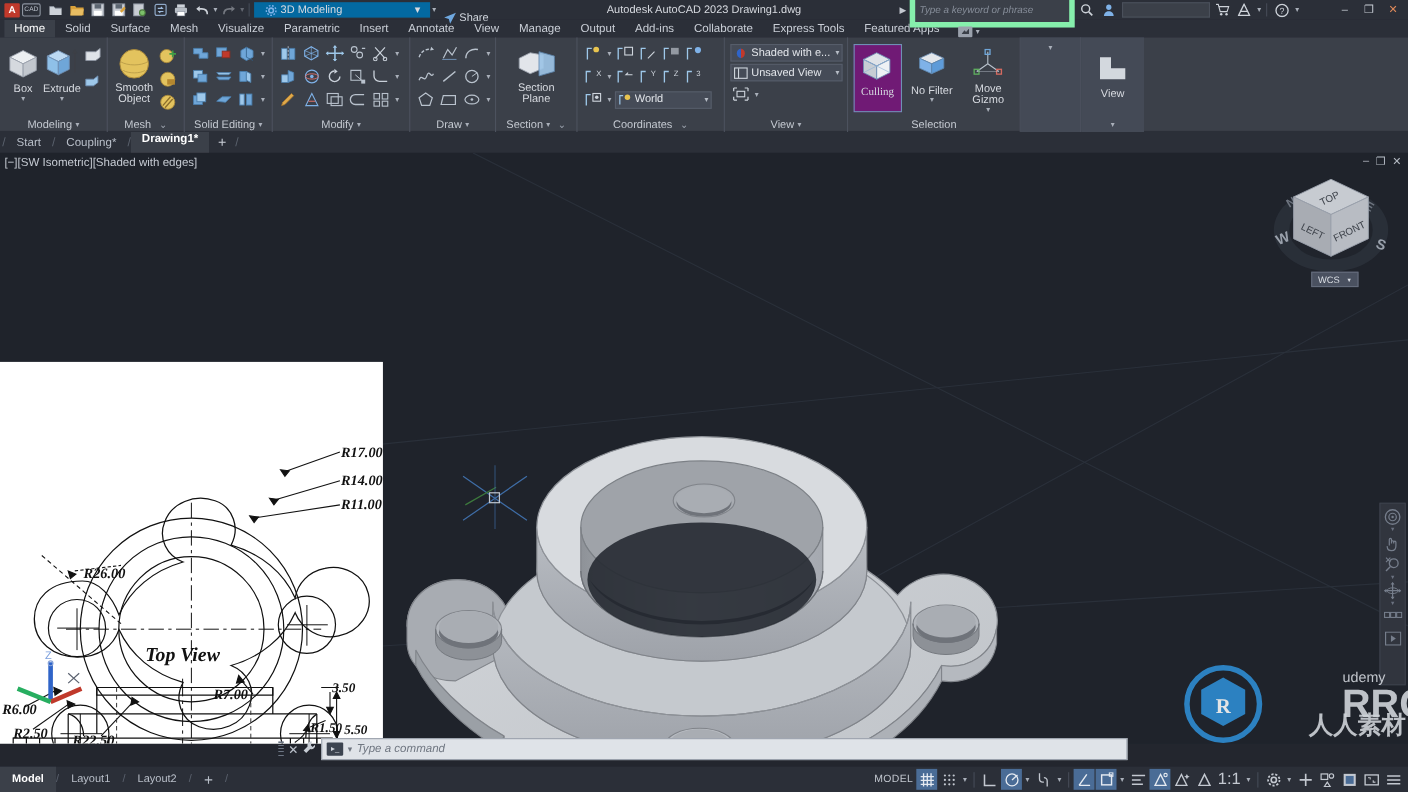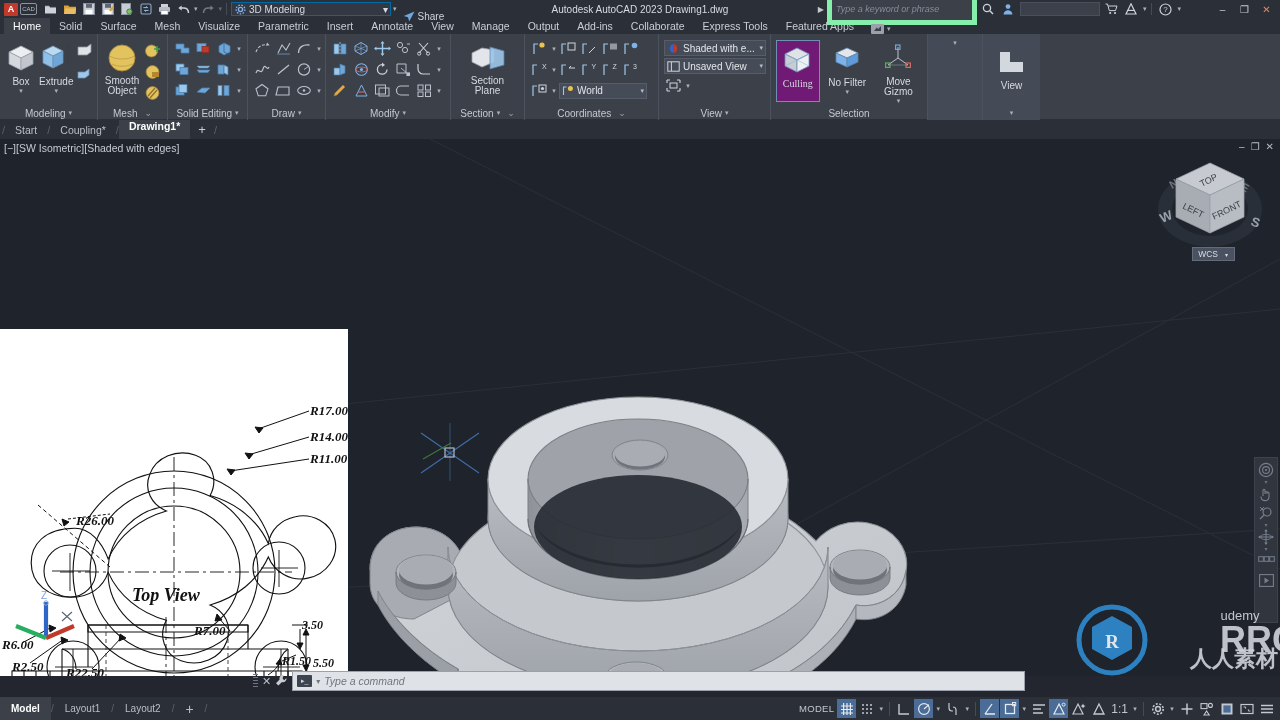--- a/index.html
+++ b/index.html
@@ -24,21 +24,21 @@
     width:17px;height:12px;border:1px solid #8d94a0;color:#b9bfc9;font-size:6px;
     display:flex;align-items:center;justify-content:center;border-radius:2px;margin-right:3px;
   }
   .qat-ico{
     width:17px;height:15px;display:flex;align-items:center;justify-content:center;
     color:#c7ccd4; font-size:11px; cursor:default;
   }
   .qat-ico svg{ display:block; }
   .sep-v{ width:1px;height:12px;background:#454b57;margin:0 2px; }
   .wkspace{
-    display:flex;align-items:center;gap:3px;background:#343842;border:1px solid #0369a1;
+    display:flex;align-items:center;gap:3px;background:#343842;border:7px solid #0369a1;
     height:14px;padding:0 2px 0 3px;min-width:160px;color:#d7dae0;font-size:10px;
   }
   .wkspace .lbl{flex:1;}
   .caret{ font-size:7px;color:#aab0ba; }
   .share{ display:flex;align-items:center;gap:3px;color:#cfd4db;font-size:10px;margin-left:4px;margin-top:14px;}
   .tb-title{ position:absolute; left:50%; transform:translateX(-50%); font-size:10px; color:#d7dae0; white-space:nowrap;}
   .tb-right{ margin-left:auto; display:flex; align-items:center; gap:3px; }
   .searchbox{
     background:#3b4049;border:5px solid #86efac;height:32px;width:150px;
     font-size:9px;color:#868d99;font-style:italic;display:flex;align-items:center;padding:0 4px;
@@ -483,20 +483,134 @@
             <span class="dd">▾</span>
           </div>
         </div>
       </div>
       <div class="panel-title">
         <span>Solid Editing</span>
         <span class="ar">▾</span>
       </div>
     </div>
 
+    <div class="panel" style="width:125px">
+      <div class="panel-body">
+        <div class="smallcol">
+          <div class="smallrow">
+            <span class="sico">
+                <svg width="17" height="15" viewBox="0 0 17 15">
+                  <path d="M2 3h5v10H2z" fill="#9ec8ea" stroke="#4b7fae" stroke-width=".7"></path>
+                  <path d="M9 3h5v10H9z" fill="#6fa6d8" stroke="#4b7fae" stroke-width=".7"></path>
+                  <path d="M8 1v13" stroke="#b9c2cd" stroke-width=".8" stroke-dasharray="2 1.4"></path>
+                </svg>
+              </span>
+            <span class="sico">
+                <svg width="17" height="15" viewBox="0 0 17 15">
+                  <path d="M8 1.5l6 3.5v5l-6 3.5-6-3.5V5z" fill="none" stroke="#7fb2e8" stroke-width="1"></path>
+                  <path d="M8 1.5v12M2 5l12 5M14 5L2 10" fill="none" stroke="#7fb2e8" stroke-width=".6"></path>
+                </svg>
+              </span>
+            <span class="sico">
+                <svg width="17" height="15" viewBox="0 0 17 15">
+                  <path d="M8.5 1v13M2 7.5h13" stroke="#9ec8ea" stroke-width="1.4"></path>
+                  <path d="M8.5 0l2 2.4h-4zM8.5 15l2-2.4h-4zM0 7.5l2.4-2v4zM17 7.5l-2.4 2v-4z" fill="#9ec8ea"></path>
+                </svg>
+              </span>
+            <span class="sico">
+                <svg width="17" height="15" viewBox="0 0 17 15">
+                  <circle cx="5" cy="4" r="2.6" fill="none" stroke="#b9c2cd" stroke-width="1"></circle>
+                  <circle cx="10" cy="9" r="2.6" fill="none" stroke="#b9c2cd" stroke-width="1"></circle>
+                  <path d="M12 3h3" stroke="#b9c2cd" stroke-width="1"></path>
+                </svg>
+              </span>
+            <span class="sico">
+                <svg width="17" height="15" viewBox="0 0 17 15">
+                  <path d="M3 2l9 10M12 2L3 12" stroke="#c9d0d9" stroke-width="1.1"></path>
+                  <circle cx="3.2" cy="12.6" r="1.6" fill="none" stroke="#c9d0d9" stroke-width="1"></circle>
+                  <circle cx="12" cy="12.6" r="1.6" fill="none" stroke="#c9d0d9" stroke-width="1"></circle>
+                </svg>
+              </span>
+            <span class="dd">▾</span>
+          </div>
+          <div class="smallrow">
+            <span class="sico">
+                <svg width="17" height="15" viewBox="0 0 17 15">
+                  <path d="M2 6h6v7H2z" fill="#9ec8ea" stroke="#4b7fae" stroke-width=".7"></path>
+                  <path d="M8 2l5 2v7l-5 2z" fill="#6fa6d8" stroke="#4b7fae" stroke-width=".7"></path>
+                </svg>
+              </span>
+            <span class="sico">
+                <svg width="17" height="15" viewBox="0 0 17 15">
+                  <circle cx="8.5" cy="7.5" r="5.8" fill="none" stroke="#7fb2e8" stroke-width="1.1"></circle>
+                  <ellipse cx="8.5" cy="7.5" rx="5.8" ry="2.4" fill="none" stroke="#e0706a" stroke-width=".8"></ellipse>
+                  <circle cx="8.5" cy="7.5" r="1.6" fill="#7fb2e8"></circle>
+                </svg>
+              </span>
+            <span class="sico">
+                <svg width="17" height="15" viewBox="0 0 17 15">
+                  <path d="M13 7.5A4.8 4.8 0 1 1 8 2.6" fill="none" stroke="#c9d0d9" stroke-width="1.3"></path>
+                  <path d="M8 .6l3 2.4-3 2z" fill="#c9d0d9"></path>
+                </svg>
+              </span>
+            <span class="sico">
+                <svg width="17" height="15" viewBox="0 0 17 15">
+                  <path d="M2 2h9v9H2z" fill="none" stroke="#b9c2cd" stroke-width="1"></path>
+                  <path d="M6 6l7 6" stroke="#b9c2cd" stroke-width=".9"></path>
+                  <rect x="11.4" y="10.4" width="3.6" height="3.6" fill="#b9c2cd"></rect>
+                </svg>
+              </span>
+            <span class="sico">
+                <svg width="17" height="15" viewBox="0 0 17 15">
+                  <path d="M2 2v5a5 5 0 0 0 5 5h7" fill="none" stroke="#c9d0d9" stroke-width="1.2"></path>
+                </svg>
+              </span>
+            <span class="dd">▾</span>
+          </div>
+          <div class="smallrow">
+            <span class="sico">
+                <svg width="17" height="15" viewBox="0 0 17 15">
+                  <path d="M2 13l3-1 8-8-2-2-8 8z" fill="#e0a94a" stroke="#a8772c" stroke-width=".7"></path>
+                </svg>
+              </span>
+            <span class="sico">
+                <svg width="17" height="15" viewBox="0 0 17 15">
+                  <path d="M8.5 2L14 13H3z" fill="none" stroke="#7fb2e8" stroke-width="1"></path>
+                  <path d="M5.4 9h6.2" stroke="#e0706a" stroke-width="1"></path>
+                </svg>
+              </span>
+            <span class="sico">
+                <svg width="17" height="15" viewBox="0 0 17 15">
+                  <rect x="1.5" y="2" width="10" height="9" fill="none" stroke="#b9c2cd" stroke-width="1"></rect>
+                  <rect x="5" y="5" width="10" height="8" fill="none" stroke="#b9c2cd" stroke-width="1"></rect>
+                </svg>
+              </span>
+            <span class="sico">
+                <svg width="17" height="15" viewBox="0 0 17 15">
+                  <path d="M14 3H6a4.5 4.5 0 0 0 0 9h8" fill="none" stroke="#b9c2cd" stroke-width="1.2"></path>
+                </svg>
+              </span>
+            <span class="sico">
+                <svg width="17" height="15" viewBox="0 0 17 15">
+                  <rect x="2" y="2" width="5" height="5" fill="none" stroke="#b9c2cd" stroke-width="1"></rect>
+                  <rect x="9.5" y="2" width="5" height="5" fill="none" stroke="#b9c2cd" stroke-width="1"></rect>
+                  <rect x="2" y="9" width="5" height="4.5" fill="none" stroke="#b9c2cd" stroke-width="1"></rect>
+                  <rect x="9.5" y="9" width="5" height="4.5" fill="none" stroke="#b9c2cd" stroke-width="1"></rect>
+                </svg>
+              </span>
+            <span class="dd">▾</span>
+          </div>
+        </div>
+      </div>
+      <div class="panel-title">
+        <span>Modify</span>
+        <span class="ar">▾</span>
+      </div>
+    </div>
+
     <div class="panel" style="width:78px">
       <div class="panel-body">
         <div class="smallcol">
           <div class="smallrow">
             <span class="sico">
                 <svg width="17" height="15" viewBox="0 0 17 15">
                   <path d="M2 11c2-6 7-8 11-7" fill="none" stroke="#b9c2cd" stroke-width="1.2" stroke-dasharray="3 1.6"></path>
                   <path d="M13 1.6l2.6 2.6-3.4.6z" fill="#b9c2cd"></path>
                 </svg>
               </span>
@@ -548,134 +662,20 @@
                   <ellipse cx="8" cy="7.5" rx="6.3" ry="4" fill="none" stroke="#b9c2cd" stroke-width="1.1"></ellipse>
                   <circle cx="8" cy="7.5" r="1.2" fill="#b9c2cd"></circle>
                 </svg>
               </span>
             <span class="dd">▾</span>
           </div>
         </div>
       </div>
       <div class="panel-title">
         <span>Draw</span>
-        <span class="ar">▾</span>
-      </div>
-    </div>
-
-    <div class="panel" style="width:125px">
-      <div class="panel-body">
-        <div class="smallcol">
-          <div class="smallrow">
-            <span class="sico">
-                <svg width="17" height="15" viewBox="0 0 17 15">
-                  <path d="M2 3h5v10H2z" fill="#9ec8ea" stroke="#4b7fae" stroke-width=".7"></path>
-                  <path d="M9 3h5v10H9z" fill="#6fa6d8" stroke="#4b7fae" stroke-width=".7"></path>
-                  <path d="M8 1v13" stroke="#b9c2cd" stroke-width=".8" stroke-dasharray="2 1.4"></path>
-                </svg>
-              </span>
-            <span class="sico">
-                <svg width="17" height="15" viewBox="0 0 17 15">
-                  <path d="M8 1.5l6 3.5v5l-6 3.5-6-3.5V5z" fill="none" stroke="#7fb2e8" stroke-width="1"></path>
-                  <path d="M8 1.5v12M2 5l12 5M14 5L2 10" fill="none" stroke="#7fb2e8" stroke-width=".6"></path>
-                </svg>
-              </span>
-            <span class="sico">
-                <svg width="17" height="15" viewBox="0 0 17 15">
-                  <path d="M8.5 1v13M2 7.5h13" stroke="#9ec8ea" stroke-width="1.4"></path>
-                  <path d="M8.5 0l2 2.4h-4zM8.5 15l2-2.4h-4zM0 7.5l2.4-2v4zM17 7.5l-2.4 2v-4z" fill="#9ec8ea"></path>
-                </svg>
-              </span>
-            <span class="sico">
-                <svg width="17" height="15" viewBox="0 0 17 15">
-                  <circle cx="5" cy="4" r="2.6" fill="none" stroke="#b9c2cd" stroke-width="1"></circle>
-                  <circle cx="10" cy="9" r="2.6" fill="none" stroke="#b9c2cd" stroke-width="1"></circle>
-                  <path d="M12 3h3" stroke="#b9c2cd" stroke-width="1"></path>
-                </svg>
-              </span>
-            <span class="sico">
-                <svg width="17" height="15" viewBox="0 0 17 15">
-                  <path d="M3 2l9 10M12 2L3 12" stroke="#c9d0d9" stroke-width="1.1"></path>
-                  <circle cx="3.2" cy="12.6" r="1.6" fill="none" stroke="#c9d0d9" stroke-width="1"></circle>
-                  <circle cx="12" cy="12.6" r="1.6" fill="none" stroke="#c9d0d9" stroke-width="1"></circle>
-                </svg>
-              </span>
-            <span class="dd">▾</span>
-          </div>
-          <div class="smallrow">
-            <span class="sico">
-                <svg width="17" height="15" viewBox="0 0 17 15">
-                  <path d="M2 6h6v7H2z" fill="#9ec8ea" stroke="#4b7fae" stroke-width=".7"></path>
-                  <path d="M8 2l5 2v7l-5 2z" fill="#6fa6d8" stroke="#4b7fae" stroke-width=".7"></path>
-                </svg>
-              </span>
-            <span class="sico">
-                <svg width="17" height="15" viewBox="0 0 17 15">
-                  <circle cx="8.5" cy="7.5" r="5.8" fill="none" stroke="#7fb2e8" stroke-width="1.1"></circle>
-                  <ellipse cx="8.5" cy="7.5" rx="5.8" ry="2.4" fill="none" stroke="#e0706a" stroke-width=".8"></ellipse>
-                  <circle cx="8.5" cy="7.5" r="1.6" fill="#7fb2e8"></circle>
-                </svg>
-              </span>
-            <span class="sico">
-                <svg width="17" height="15" viewBox="0 0 17 15">
-                  <path d="M13 7.5A4.8 4.8 0 1 1 8 2.6" fill="none" stroke="#c9d0d9" stroke-width="1.3"></path>
-                  <path d="M8 .6l3 2.4-3 2z" fill="#c9d0d9"></path>
-                </svg>
-              </span>
-            <span class="sico">
-                <svg width="17" height="15" viewBox="0 0 17 15">
-                  <path d="M2 2h9v9H2z" fill="none" stroke="#b9c2cd" stroke-width="1"></path>
-                  <path d="M6 6l7 6" stroke="#b9c2cd" stroke-width=".9"></path>
-                  <rect x="11.4" y="10.4" width="3.6" height="3.6" fill="#b9c2cd"></rect>
-                </svg>
-              </span>
-            <span class="sico">
-                <svg width="17" height="15" viewBox="0 0 17 15">
-                  <path d="M2 2v5a5 5 0 0 0 5 5h7" fill="none" stroke="#c9d0d9" stroke-width="1.2"></path>
-                </svg>
-              </span>
-            <span class="dd">▾</span>
-          </div>
-          <div class="smallrow">
-            <span class="sico">
-                <svg width="17" height="15" viewBox="0 0 17 15">
-                  <path d="M2 13l3-1 8-8-2-2-8 8z" fill="#e0a94a" stroke="#a8772c" stroke-width=".7"></path>
-                </svg>
-              </span>
-            <span class="sico">
-                <svg width="17" height="15" viewBox="0 0 17 15">
-                  <path d="M8.5 2L14 13H3z" fill="none" stroke="#7fb2e8" stroke-width="1"></path>
-                  <path d="M5.4 9h6.2" stroke="#e0706a" stroke-width="1"></path>
-                </svg>
-              </span>
-            <span class="sico">
-                <svg width="17" height="15" viewBox="0 0 17 15">
-                  <rect x="1.5" y="2" width="10" height="9" fill="none" stroke="#b9c2cd" stroke-width="1"></rect>
-                  <rect x="5" y="5" width="10" height="8" fill="none" stroke="#b9c2cd" stroke-width="1"></rect>
-                </svg>
-              </span>
-            <span class="sico">
-                <svg width="17" height="15" viewBox="0 0 17 15">
-                  <path d="M14 3H6a4.5 4.5 0 0 0 0 9h8" fill="none" stroke="#b9c2cd" stroke-width="1.2"></path>
-                </svg>
-              </span>
-            <span class="sico">
-                <svg width="17" height="15" viewBox="0 0 17 15">
-                  <rect x="2" y="2" width="5" height="5" fill="none" stroke="#b9c2cd" stroke-width="1"></rect>
-                  <rect x="9.5" y="2" width="5" height="5" fill="none" stroke="#b9c2cd" stroke-width="1"></rect>
-                  <rect x="2" y="9" width="5" height="4.5" fill="none" stroke="#b9c2cd" stroke-width="1"></rect>
-                  <rect x="9.5" y="9" width="5" height="4.5" fill="none" stroke="#b9c2cd" stroke-width="1"></rect>
-                </svg>
-              </span>
-            <span class="dd">▾</span>
-          </div>
-        </div>
-      </div>
-      <div class="panel-title">
-        <span>Modify</span>
         <span class="ar">▾</span>
       </div>
     </div>
 
     <div class="panel" style="width:74px">
       <div class="panel-body" style="justify-content:center">
         <div class="bigbtn" style="width:58px">
           <span class="gi">
             <svg width="40" height="30" viewBox="0 0 40 30">
                 <path d="M4 10l10-5 12 2v12l-12 5-10-5z" fill="#e2e5ea" stroke="#9aa1ac" stroke-width=".8"></path>
@@ -1336,21 +1336,21 @@
         <svg width="14" height="14" viewBox="0 0 14 14">
             <path d="M6 2L11 12H1z" fill="none" stroke="#c3c8d0" stroke-width="1.2"></path>
             <path d="M11 1.6l.8 1.7 1.7.8-1.7.8-.8 1.7-.8-1.7-1.7-.8 1.7-.8z" fill="#c3c8d0"></path>
           </svg>
       </div>
       <div class="sbtn">
         <svg width="14" height="14" viewBox="0 0 14 14">
             <path d="M7 2L12 12H2z" fill="none" stroke="#c3c8d0" stroke-width="1.3"></path>
           </svg>
       </div>
-      <div class="sbtn" style="font-size:12px">1:1</div>
+      <div class="sbtn" style="font-size:15px">1:1</div>
       <div class="sdd">▾</div>
       <div class="sv"></div>
       <div class="sbtn">
         <svg width="14" height="14" viewBox="0 0 14 14">
             <circle cx="7" cy="7" r="2.4" fill="none" stroke="#c3c8d0" stroke-width="1.5"></circle>
             <circle cx="7" cy="7" r="5.2" fill="none" stroke="#c3c8d0" stroke-width="1.6" stroke-dasharray="2 1.6"></circle>
           </svg>
       </div>
       <div class="sdd">▾</div>
       <div class="sbtn">

